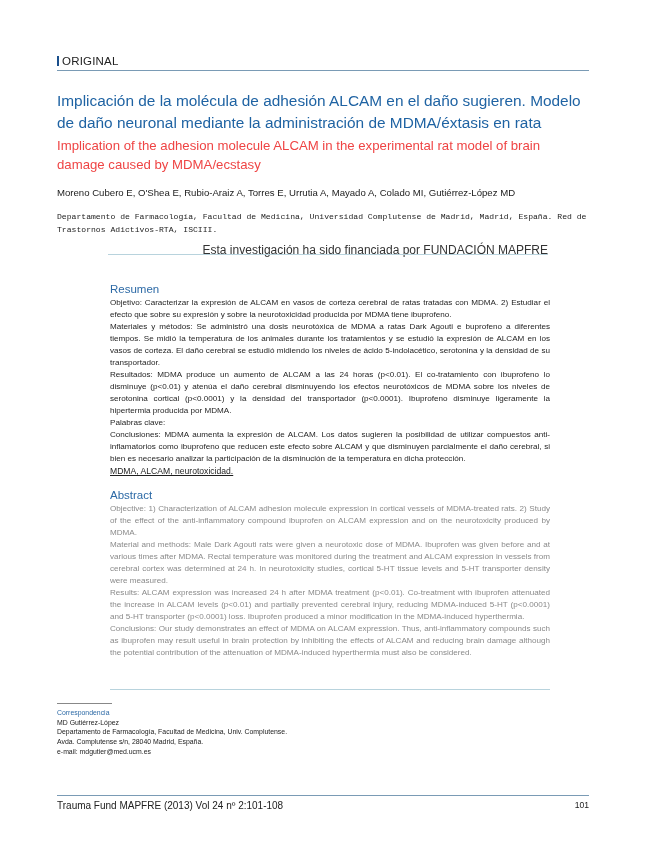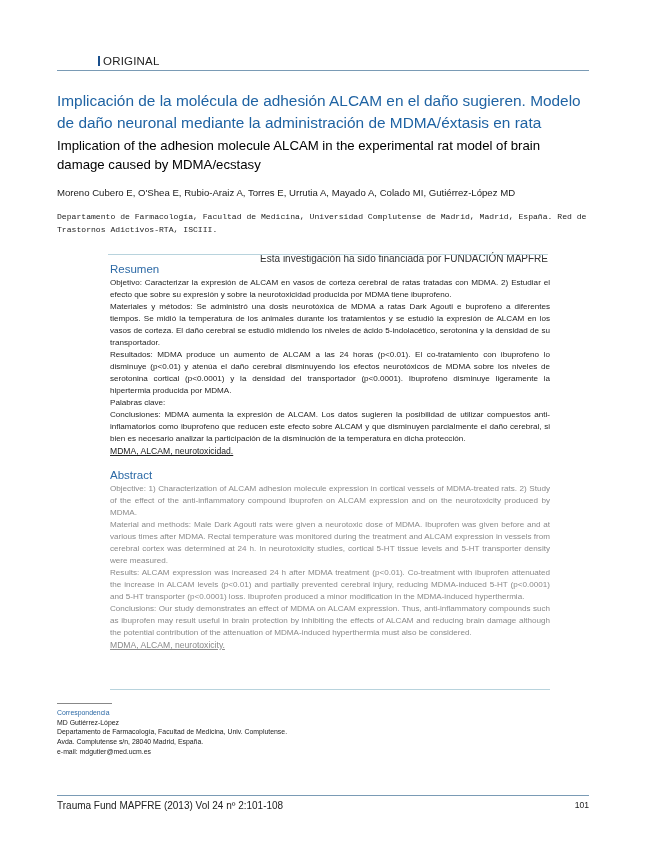--- a/index.html
+++ b/index.html
@@ -1,27 +1,27 @@
 <!DOCTYPE html>
 <html><head>
 <meta charset="utf-8">
 <style>
   html, body { margin: 0; padding: 0; background: #ffffff; }
   body { width: 646px; height: 841px; position: relative; overflow: hidden;
          font-family: "Liberation Sans", sans-serif; color: #222; }
-  .section-tag { position: absolute; left: 57px; top: 55px; font-size: 11.5px; color: #222; letter-spacing: 0.2px; margin-left: 41px; }
+  .section-tag { position: absolute; left: 57px; top: 55px; font-size: 11.5px; color: #222; letter-spacing: 0.2px; }
   .section-tag .bar { display: inline-block; width: 2px; height: 10px; background: #1a4f8c; margin-right: 3px; vertical-align: -1px; }
   .rule-top { position: absolute; left: 57px; top: 70px; width: 532px; height: 1px; background: #7a9bb5; }
   .title-es { position: absolute; left: 57px; top: 90px; width: 540px; font-size: 15.4px; line-height: 22px; color: #1f63a3; }
-  .title-en { position: absolute; left: 57px; top: 136px; width: 530px; font-size: 13.2px; line-height: 19px; color: #000000; }
+  .title-en { position: absolute; left: 57px; top: 136px; width: 530px; font-size: 13.2px; line-height: 19px; color: #ef4444; }
   .authors { position: absolute; left: 57px; top: 187px; font-size: 9.6px; color: #222; }
   .affil { position: absolute; left: 57px; top: 211px; width: 530px; font-size: 8.1px; line-height: 12.5px; color: #222; font-family: Liberation Mono, monospace; }
-  .funding { position: absolute; right: 98px; top: 243px; font-size: 10px; color: #333; margin-top: 10px; }
+  .funding { position: absolute; right: 98px; top: 243px; font-size: 12px; color: #333; }
   .rule-fund { position: absolute; left: 108px; top: 254px; width: 440px; height: 1px; background: #b8d3dd; }
-  .abs-block { position: absolute; left: 110px; width: 440px; font-size: 8.1px; line-height: 12px; text-align: justify; }
+  .abs-block { position: absolute; left: 110px; width: 440px; font-size: 8.1px; line-height: 12px; text-align: justify; margin-top: 20px; }
   .abs-head { font-size: 11.5px; color: #2d6aa6; line-height: 14px; margin-bottom: 1px; }
   .resumen { top: 262px; color: #1e1e1e; }
   .abstract { top: 468px; color: #8a8a8a; }
   .abs-block p { margin: 0; }
   .abs-block .kw { font-size: 8.6px; text-decoration: underline; }
   .rule-abs { position: absolute; left: 110px; top: 689px; width: 440px; height: 1px; background: #b8d3dd; }
   .rule-corr { position: absolute; left: 57px; top: 703px; width: 55px; height: 1px; background: #888; }
   .corr { position: absolute; left: 57px; top: 708px; font-size: 6.9px; line-height: 9.7px; color: #222; }
   .corr .corr-head { color: #2d6aa6; }
   .rule-foot { position: absolute; left: 57px; top: 795px; width: 532px; height: 1px; background: #7a9bb5; }
@@ -54,21 +54,20 @@
   <p>Conclusiones: MDMA aumenta la expresión de ALCAM. Los datos sugieren la posibilidad de utilizar compuestos anti-inflamatorios como ibuprofeno que reducen este efecto sobre ALCAM y que disminuyen parcialmente el daño cerebral, si bien es necesario analizar la participación de la disminución de la temperatura en dicha protección.</p>
   <p class="kw">MDMA, ALCAM, neurotoxicidad.</p>
 </div>
 
 <div class="abs-block abstract">
   <div class="abs-head">Abstract</div>
   <p>Objective: 1) Characterization of ALCAM adhesion molecule expression in cortical vessels of MDMA-treated rats. 2) Study of the effect of the anti-inflammatory compound ibuprofen on ALCAM expression and on the neurotoxicity produced by MDMA.</p>
   <p>Material and methods: Male Dark Agouti rats were given a neurotoxic dose of MDMA. Ibuprofen was given before and at various times after MDMA. Rectal temperature was monitored during the treatment and ALCAM expression in vessels from cerebral cortex was determined at 24 h. In neurotoxicity studies, cortical 5-HT tissue levels and 5-HT transporter density were measured.</p>
   <p>Results: ALCAM expression was increased 24 h after MDMA treatment (p&lt;0.01). Co-treatment with ibuprofen attenuated the increase in ALCAM levels (p&lt;0.01) and partially prevented cerebral injury, reducing MDMA-induced 5-HT (p&lt;0.0001) and 5-HT transporter (p&lt;0.0001) loss. Ibuprofen produced a minor modification in the MDMA-induced hyperthermia.</p>
   <p>Conclusions: Our study demonstrates an effect of MDMA on ALCAM expression. Thus, anti-inflammatory compounds such as ibuprofen may result useful in brain protection by inhibiting the effects of ALCAM and reducing brain damage although the potential contribution of the attenuation of MDMA-induced hyperthermia must also be considered.</p>
-  <p class="kw">MDMA, ALCAM, neurotoxicity.</p>
 </div>
 <div class="rule-abs"></div>
 
 <div class="rule-corr"></div>
 <div class="corr">
   <div class="corr-head">Correspondencia</div>
   <div>MD Gutiérrez-López</div>
   <div>Departamento de Farmacología, Facultad de Medicina, Univ. Complutense.</div>
   <div>Avda. Complutense s/n, 28040 Madrid, España.</div>
   <div>e-mail: mdgutier@med.ucm.es</div>

